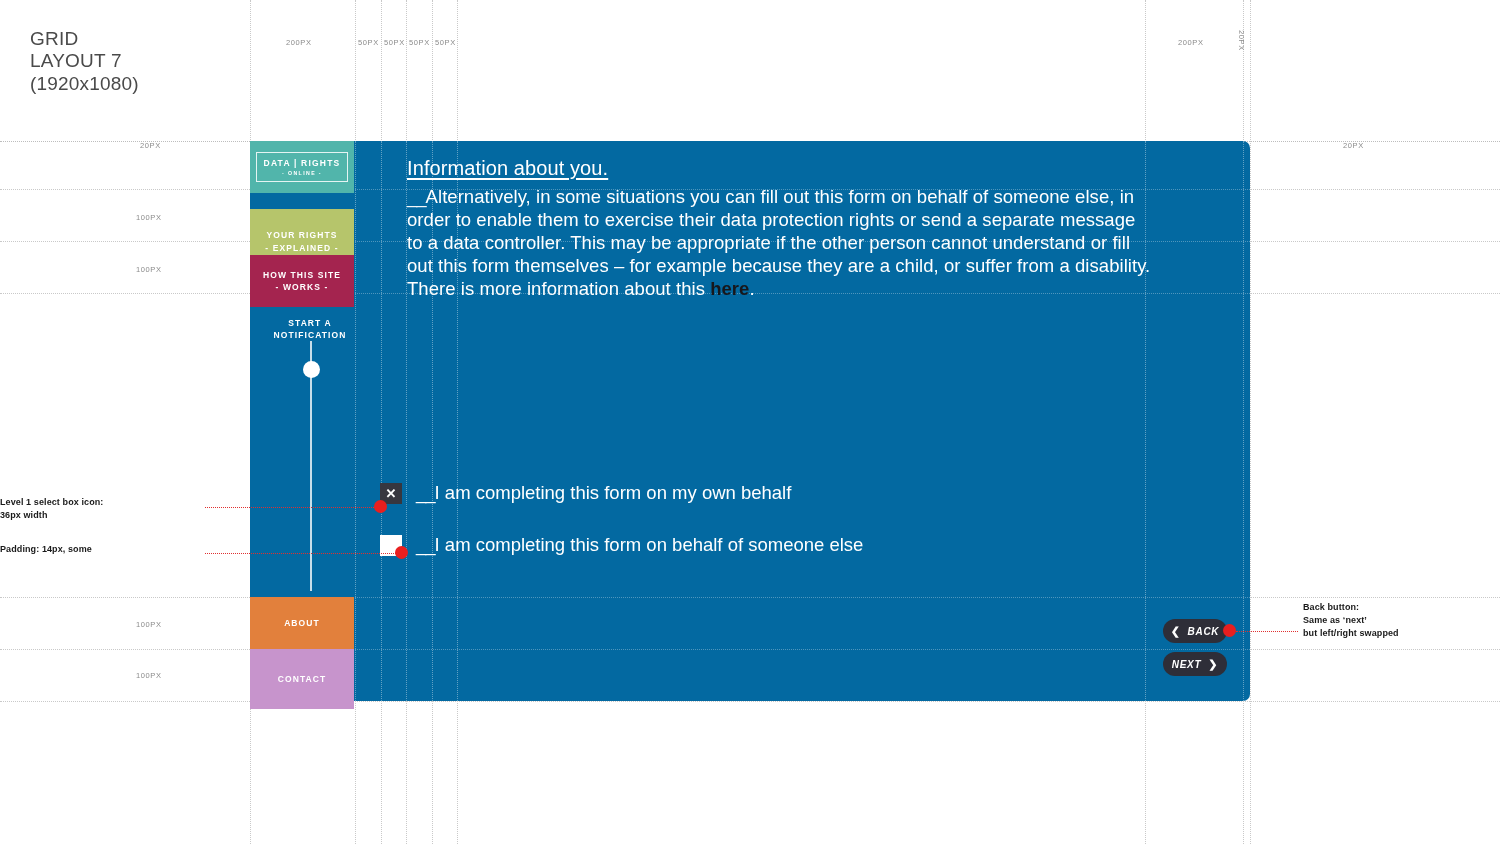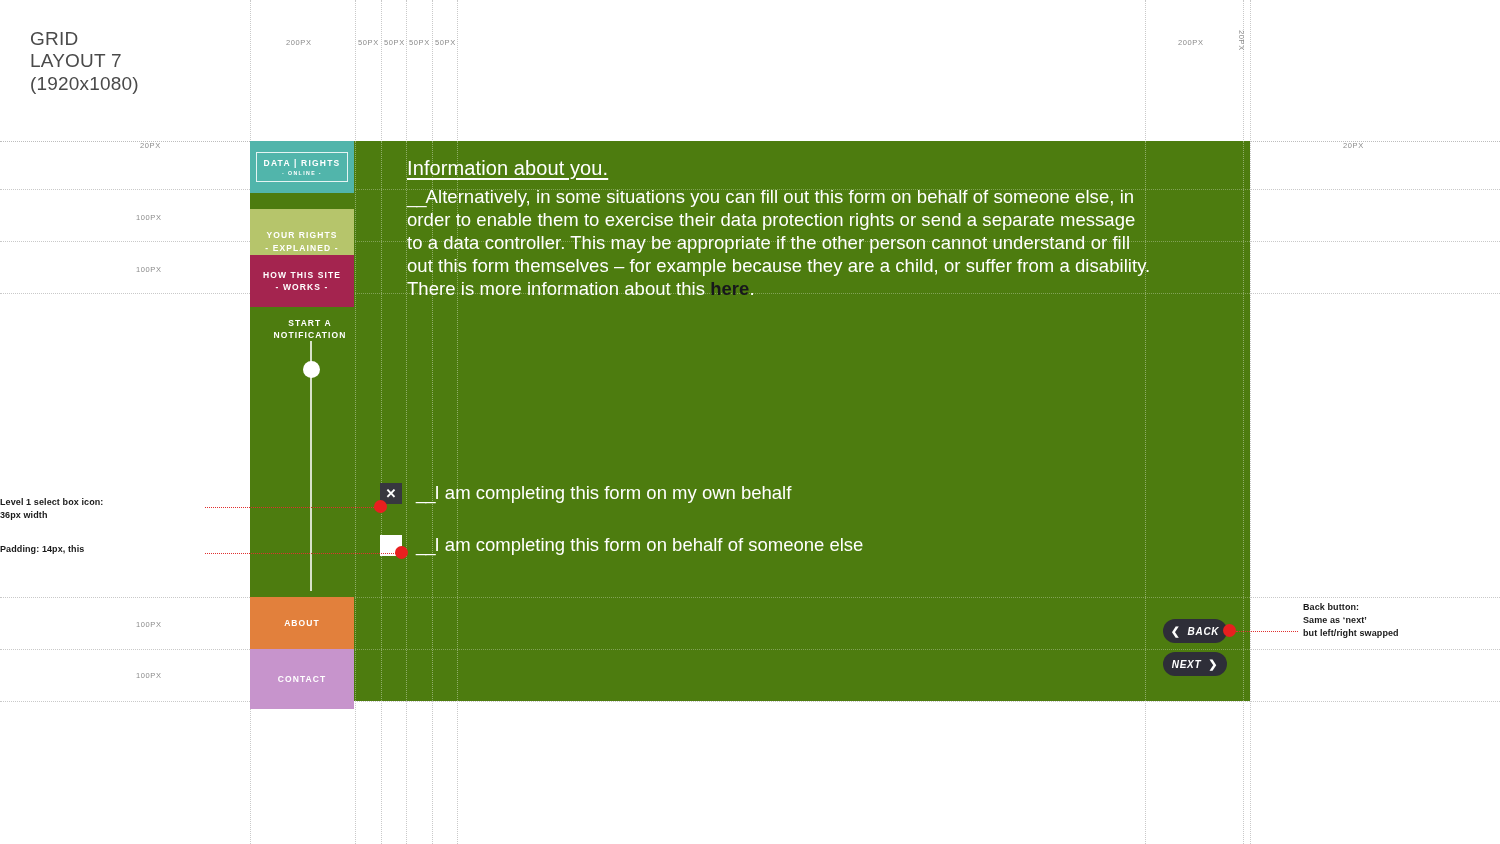--- a/index.html
+++ b/index.html
@@ -26,21 +26,22 @@
   
   .ruler{
     position:absolute;font-size:7.5px;color:#8b8b8b;
     letter-spacing:.6px;white-space:nowrap;
   }
   .ruler.rot{transform:rotate(90deg);transform-origin:left top;}
 
   
   .panel{
     position:absolute;left:250px;top:141px;width:1000px;height:560px;
-    background:#4d7c0f;
+    background:#0369a1;
+    border-radius:7px;
   }
   
   .panel-vline{position:absolute;top:0;height:560px;width:0;border-left:1px dotted rgba(255,255,255,.38);}
   .panel-hline{position:absolute;left:0;width:1000px;height:0;border-top:1px dotted rgba(255,255,255,.30);}
 
   
   .tile{
     position:absolute;left:0;width:104px;
     display:flex;align-items:center;justify-content:center;
     text-align:center;color:#fff;
@@ -236,21 +237,21 @@
   </div>
 </div>
 
 <div class="layer">
 
   <div class="anno right-al" style="left:0;top:496px;width:196px;white-space:pre-line">Level 1 select box icon:
 36px width</div>
   <div class="leader" style="left:205px;top:507px;width:175px"></div>
   <div class="dot" style="left:374px;top:500px"></div>
 
-  <div class="anno right-al" style="left:0;top:543px;width:196px">Padding: 14px, this</div>
+  <div class="anno right-al" style="left:0;top:543px;width:196px">Padding: 14px, some</div>
   <div class="leader" style="left:205px;top:553px;width:195px"></div>
   <div class="dot" style="left:395px;top:546px"></div>
 
   <div class="anno" style="left:1303px;top:601px;width:190px;white-space:pre-line">Back button:
 Same as ‘next’
 but left/right swapped</div>
   <div class="leader" style="left:1236px;top:631px;width:62px"></div>
   <div class="dot" style="left:1223px;top:624px"></div>
 </div>
 

